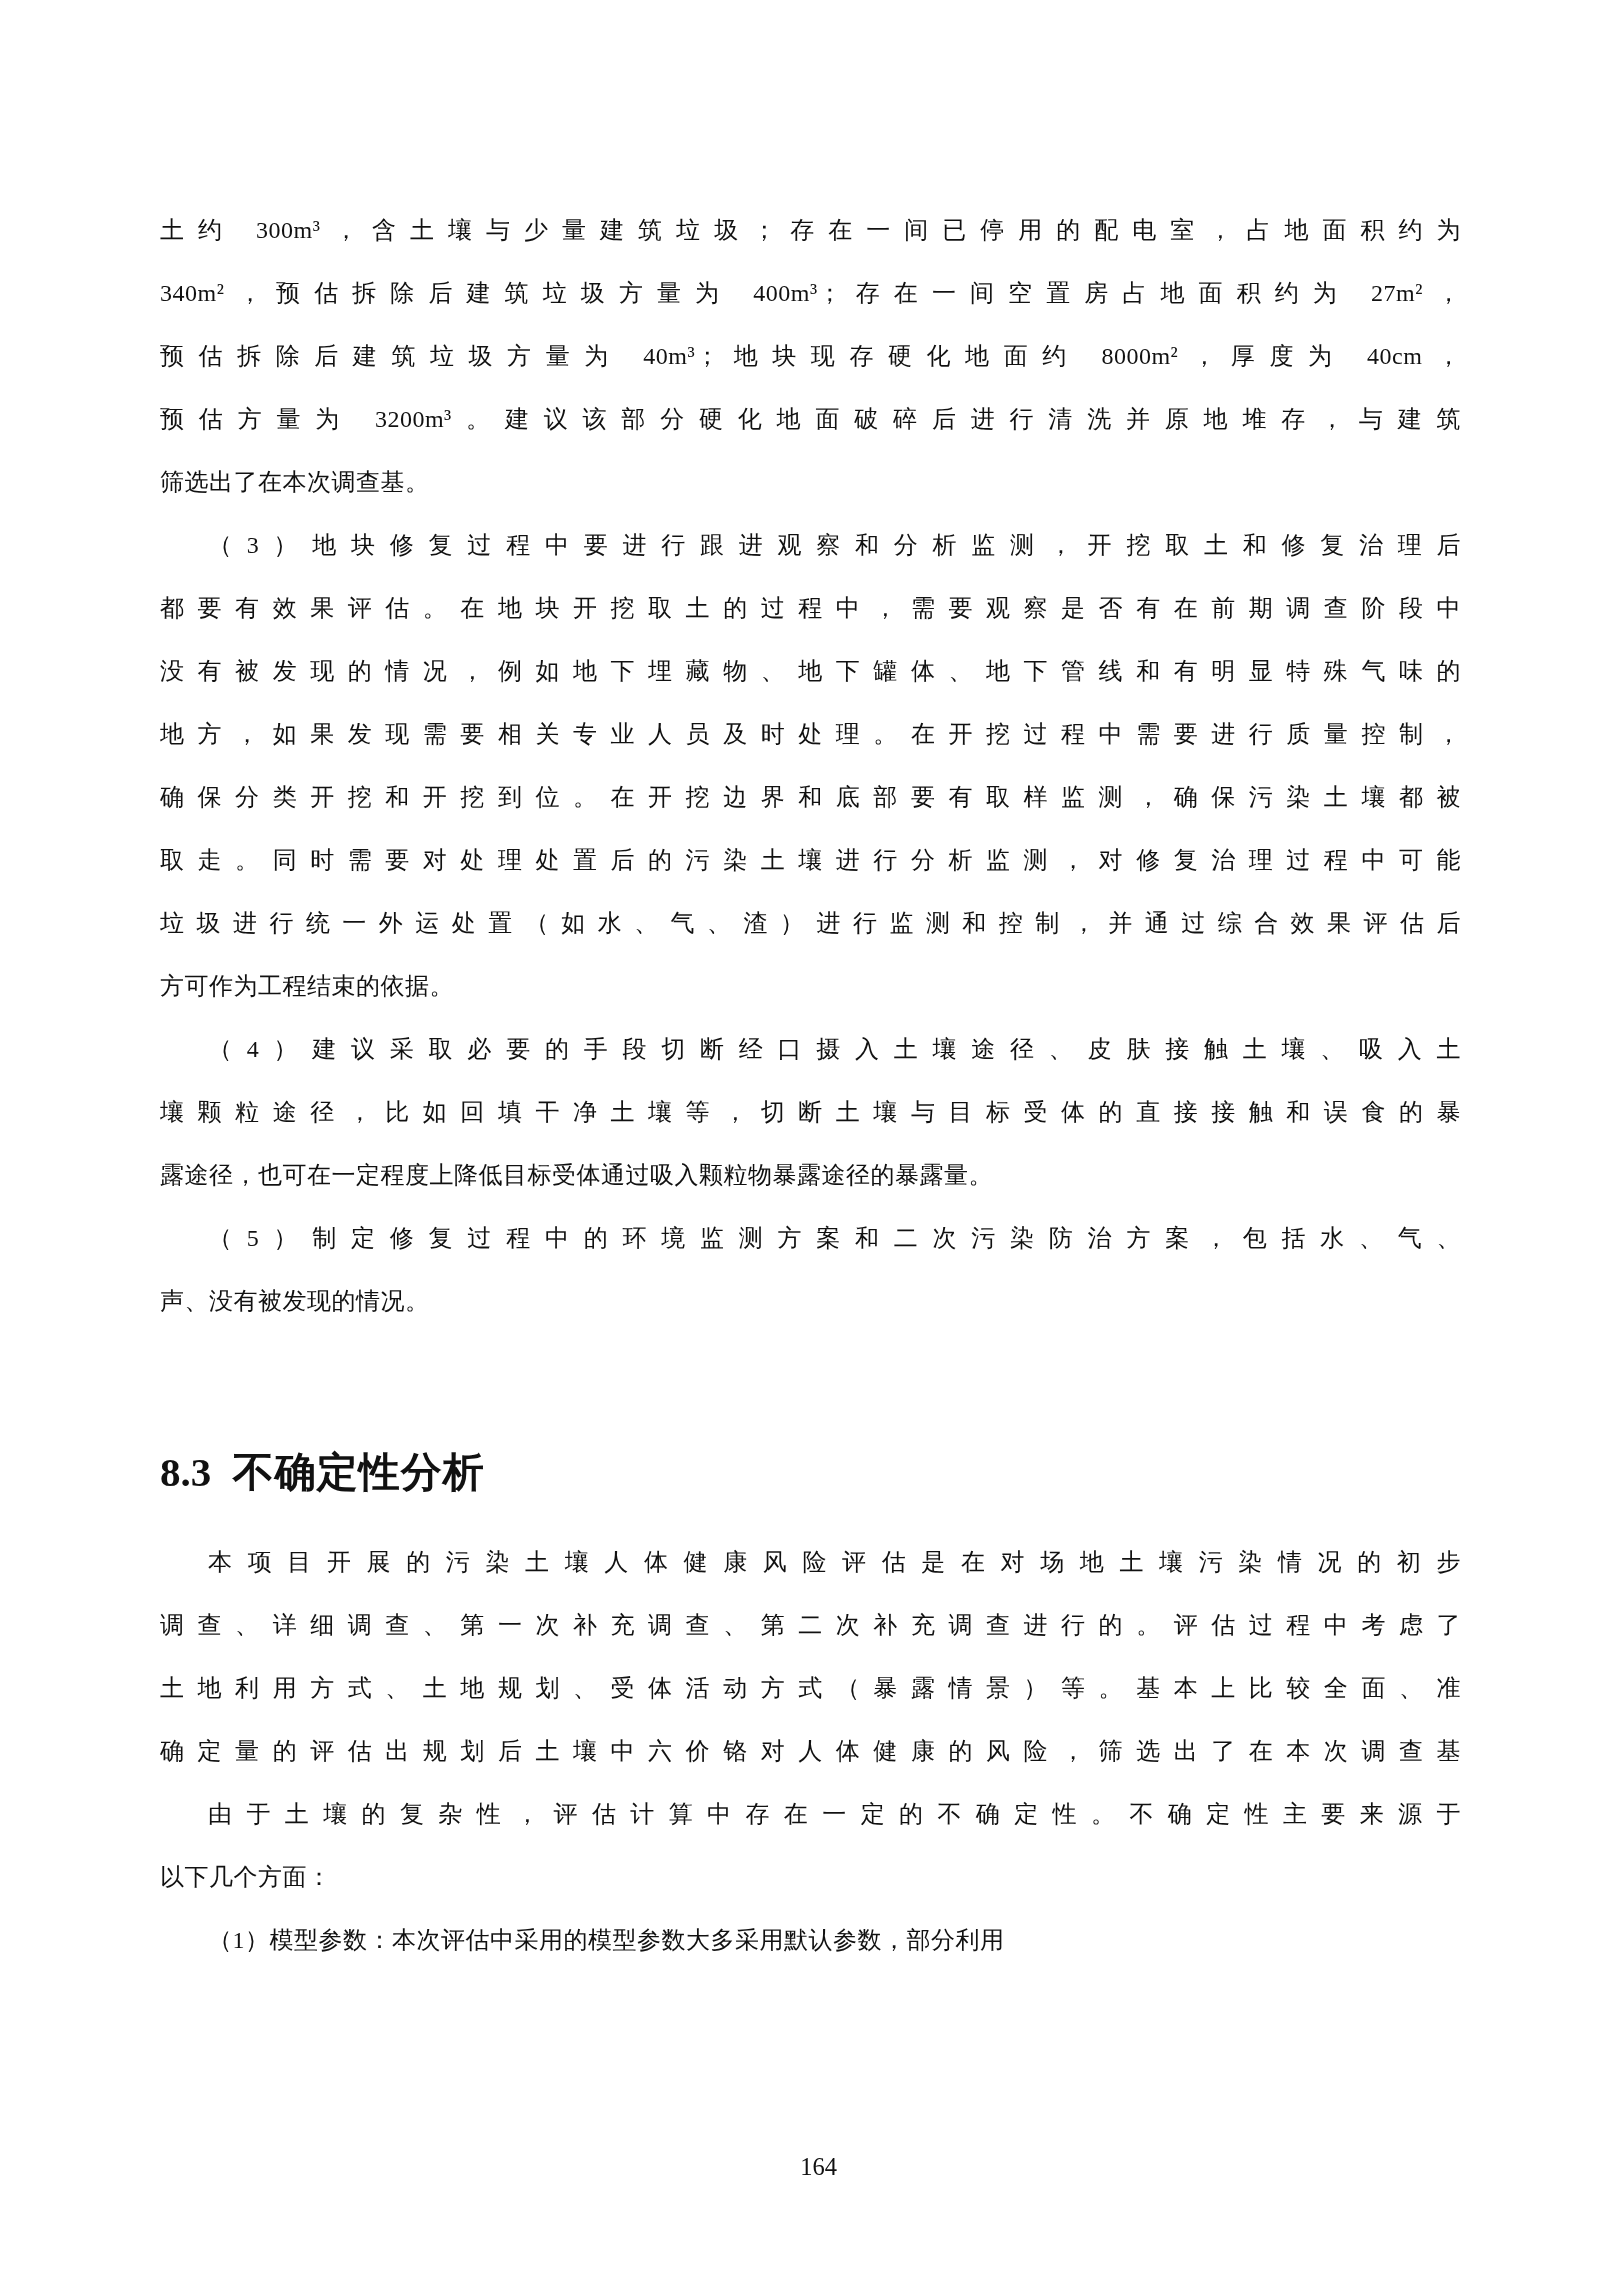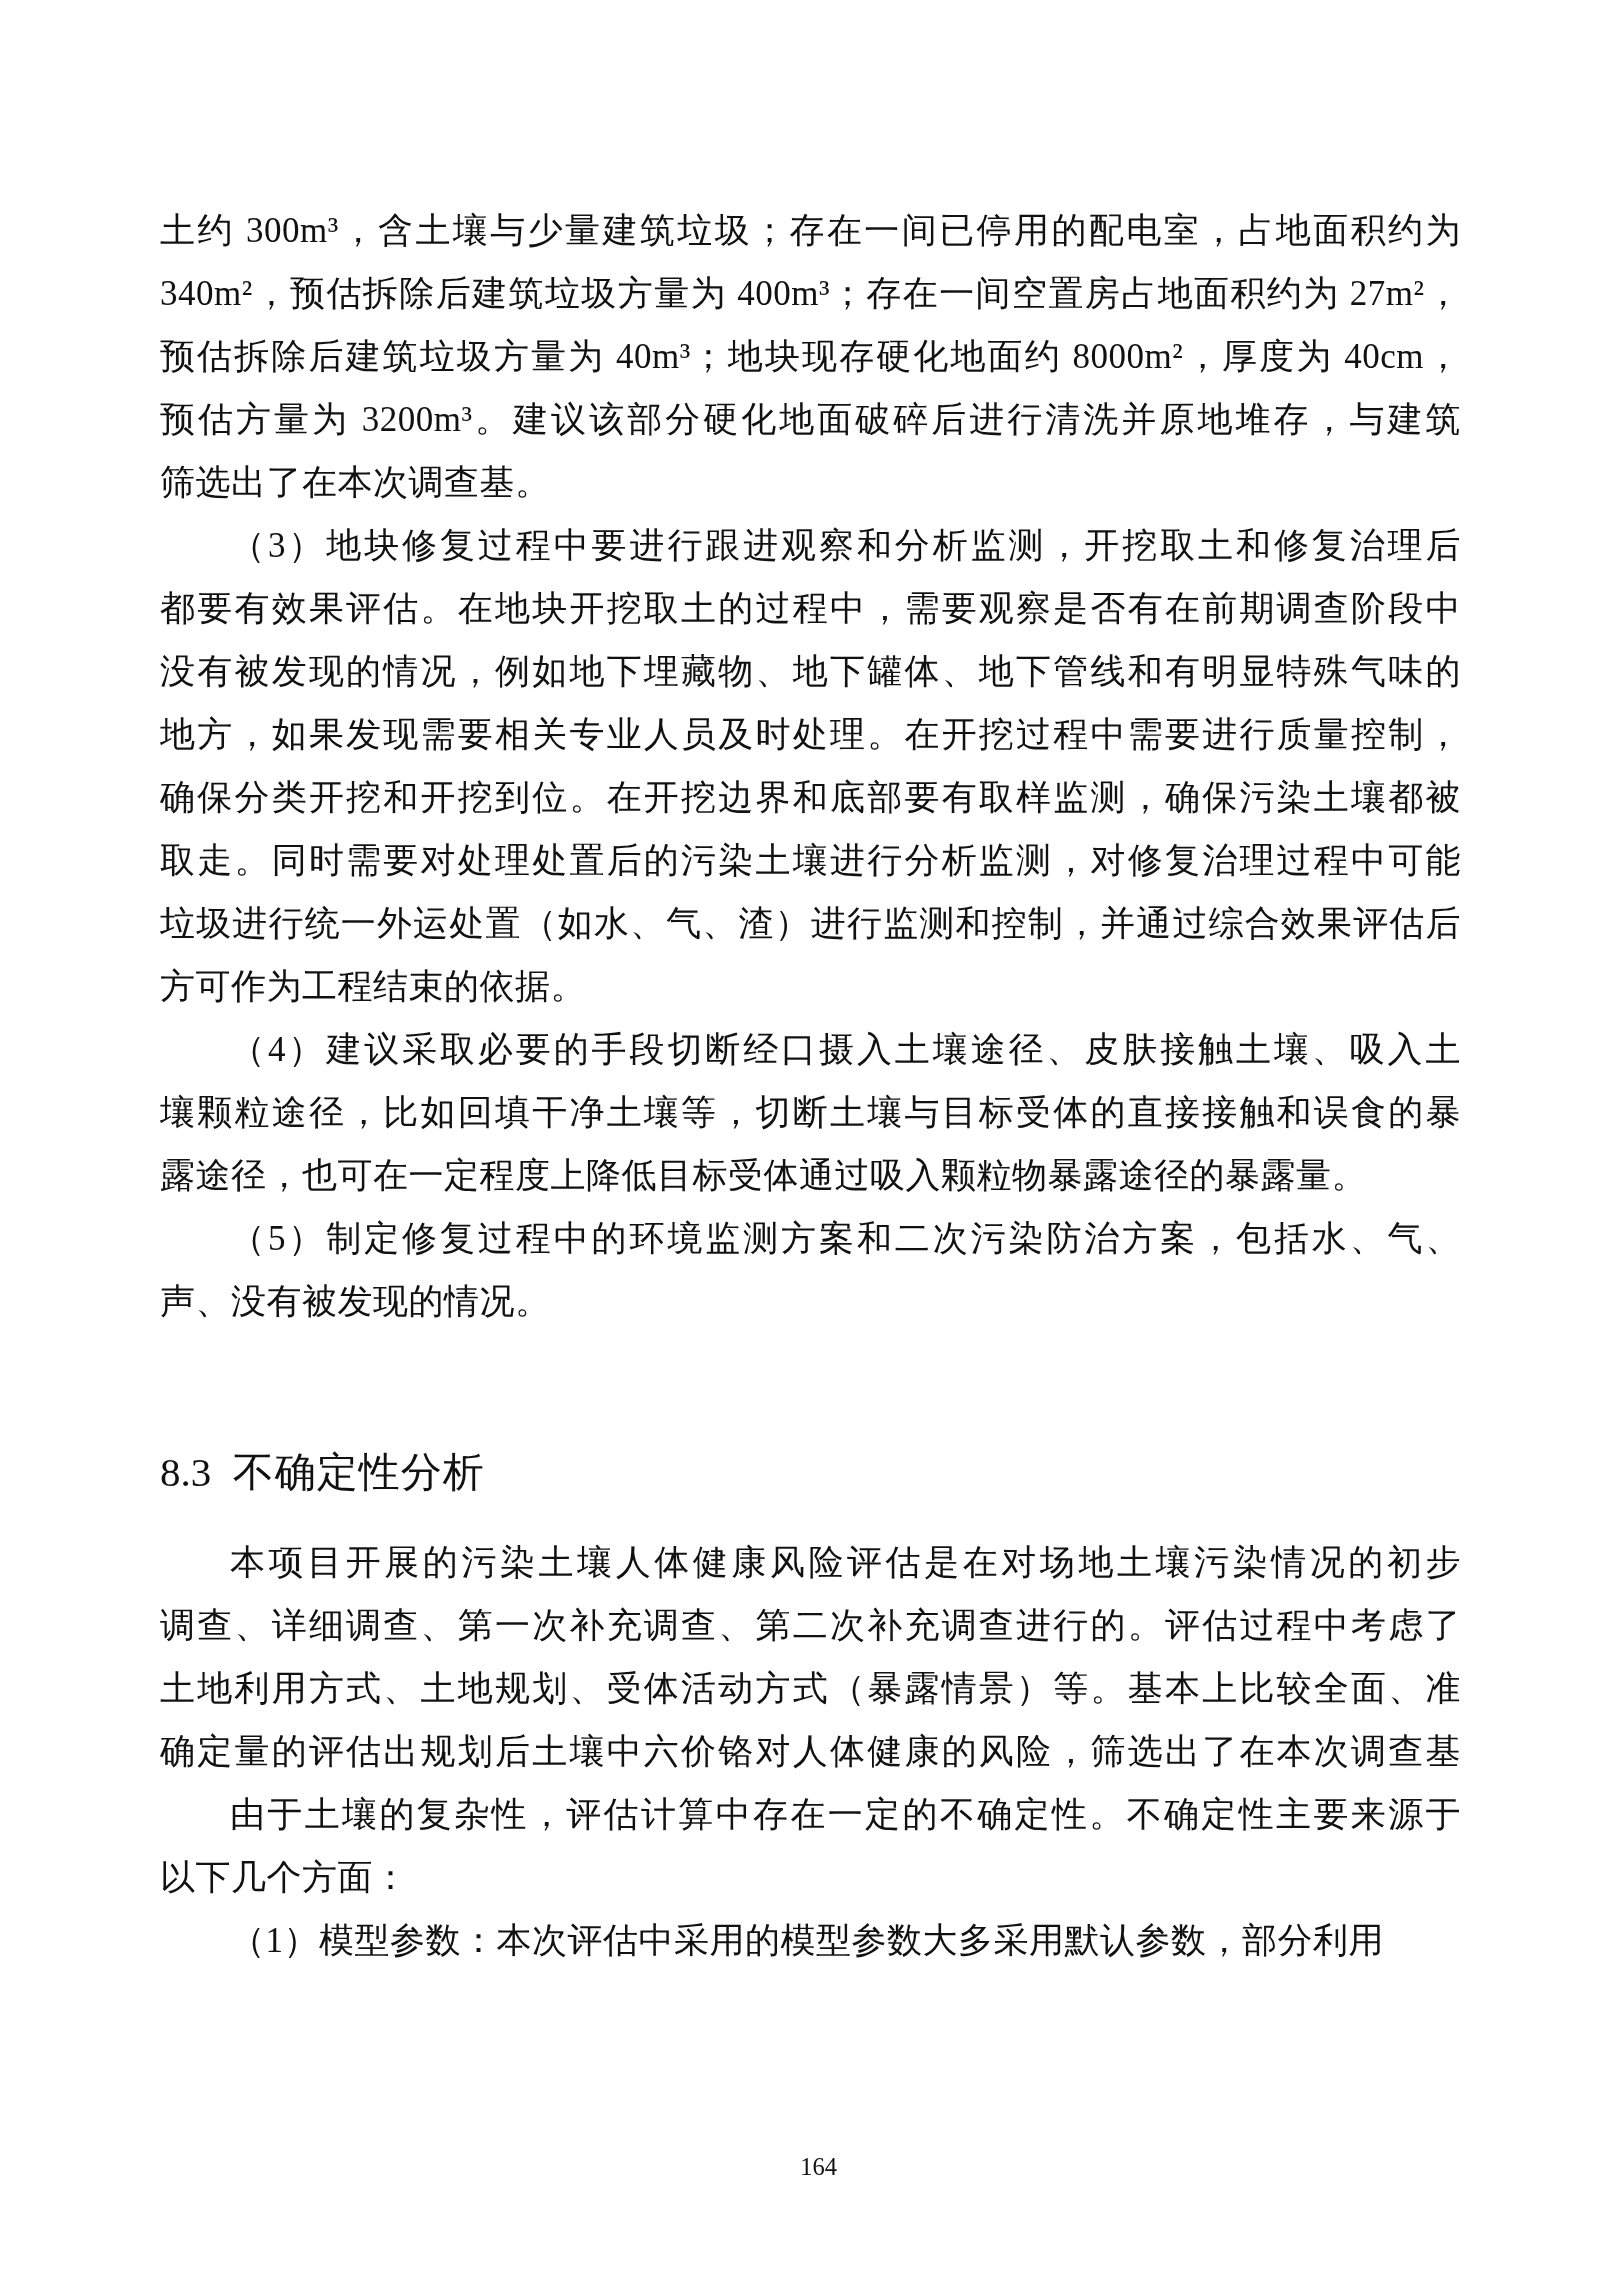--- a/index.html
+++ b/index.html
@@ -13,37 +13,37 @@
     overflow: hidden;
   }
   .body-text {
     position: absolute;
     left: 160px;
     top: 199px;
     width: 1301px;
   }
   .para { margin: 0; }
   .line {
-    font-size: 35px;
+    font-size: 24px;
     line-height: 63px;
     white-space: normal;
     letter-spacing: 0.5px;
   }
   
   .line.fill {
     text-align: justify;
     text-align-last: justify;
   }
   .para.indent .line:first-child { text-indent: 2em; }
   .heading {
     margin-top: 110px;
     margin-bottom: 29px;
     font-size: 41px;
     line-height: 59px;
-    font-weight: normal;
+    font-weight: bold;
     letter-spacing: 1px;
   }
   .heading .h-num { margin-right: 21.6px; letter-spacing: 0; }
   .footer {
     position: absolute;
     top: 2152px;
     left: 0;
     width: 100%;
     text-align: center;
     font-size: 24.5px;

